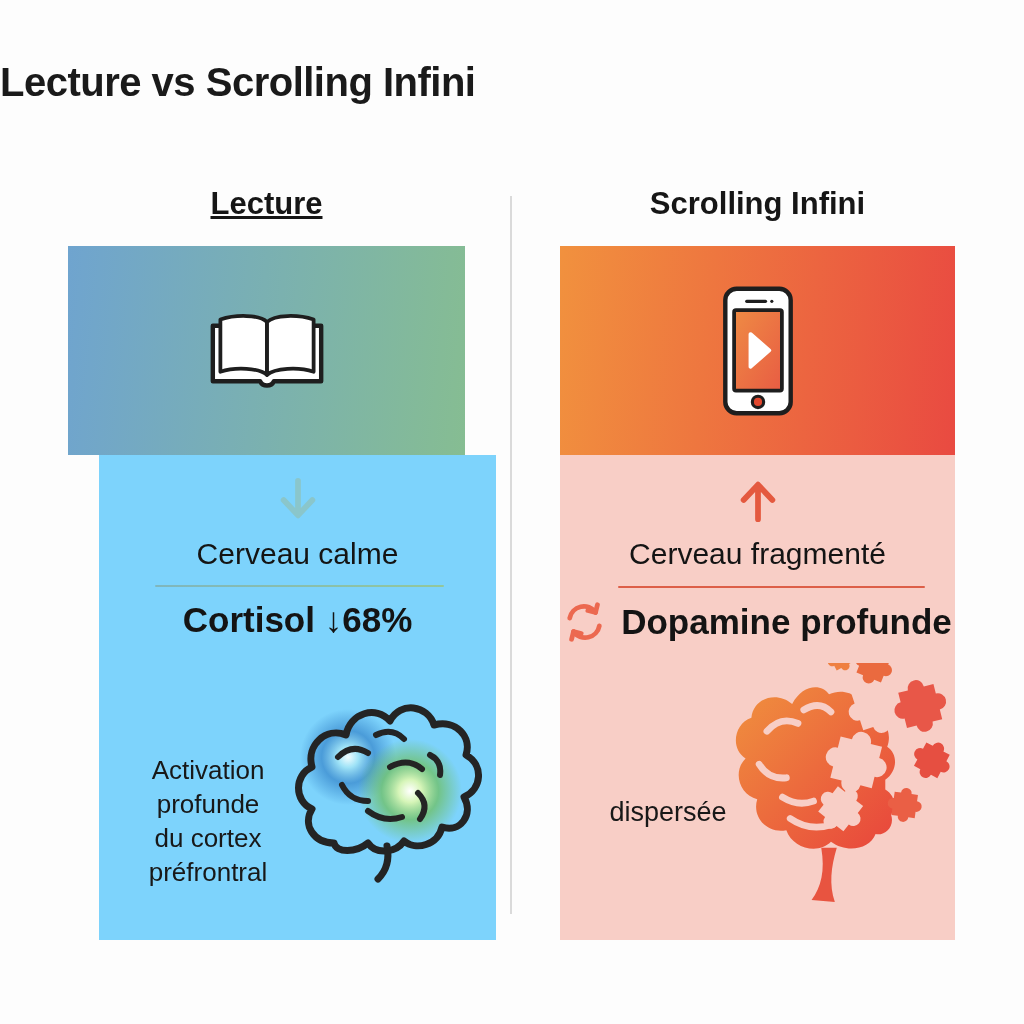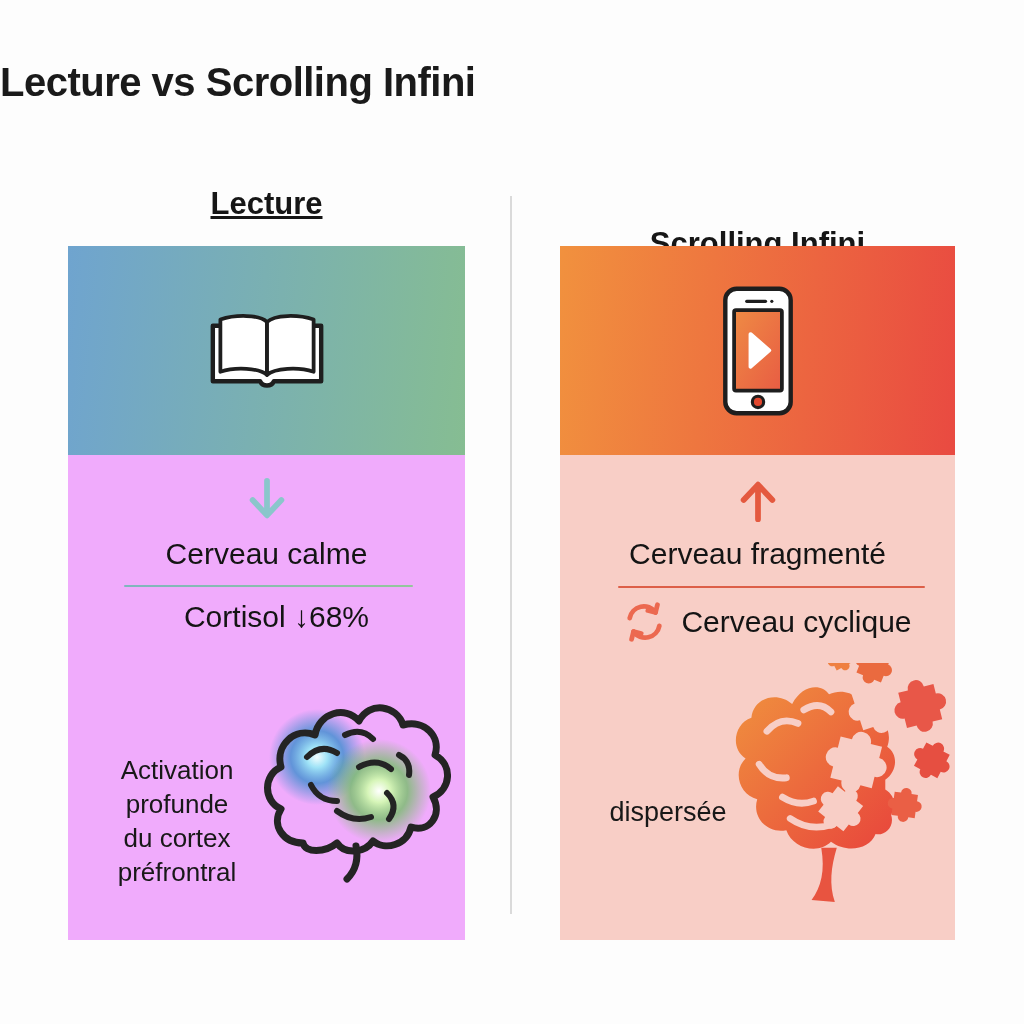--- a/index.html
+++ b/index.html
@@ -2,39 +2,39 @@
 <html><head>
 <meta charset="utf-8">
 <style>
   html,body{margin:0;padding:0;background:#ffffff;width:1024px;height:1024px;overflow:hidden;
     font-family:"Liberation Sans", sans-serif;-webkit-font-smoothing:antialiased;}
   .stage{position:relative;width:1024px;height:1024px;background:#fdfdfd;}
   .title{position:absolute;top:60px;left:0;width:1024px;
     font-size:40px;font-weight:700;color:#1a1a1a;letter-spacing:-0.5px;}
   .col-heading{position:absolute;top:186px;text-align:center;font-size:31px;font-weight:700;color:#161616;}
   .col-heading.left{left:68px;width:397px;text-decoration:underline;}
-  .col-heading.right{left:560px;width:395px;margin-top:40px;}
+  .col-heading.right{left:560px;width:395px;}
   .divider{position:absolute;left:510px;top:196px;width:2px;height:718px;background:#dadada;}
   .card{position:absolute;top:246px;height:694px;}
   .card.left{left:68px;width:397px;}
   .card.right{left:560px;width:395px;}
   .card-head{position:relative;width:100%;height:209px;display:flex;align-items:center;justify-content:center;}
   .card.left  .card-head{background:linear-gradient(96deg,#6fa4cf 0%,#86bd92 100%);}
   .card.right .card-head{background:linear-gradient(96deg,#f1913e 0%,#e94a41 100%);}
   .card-body{position:relative;width:100%;height:485px;}
-  .card.left  .card-body{background:#f0abfc;}
+  .card.left  .card-body{background:#7dd3fc;margin-left:31px;}
   .card.right .card-body{background:#f8cec6;}
   .arrow-wrap{position:absolute;top:20px;left:0;width:100%;display:flex;justify-content:center;}
   .state-label{position:absolute;top:82px;left:0;width:100%;text-align:center;
     font-size:30px;font-weight:400;color:#141414;}
   .sep{position:absolute;height:2px;border-radius:1px;}
   .card.left  .sep{top:130px;left:56px;right:52px;background:linear-gradient(90deg,#7fb6bd,#93c79b);}
   .card.right .sep{top:131px;left:58px;right:30px;background:#dd5f48;}
-  .metric{position:absolute;top:145px;left:10px;width:100%;display:flex;align-items:center;
-    justify-content:center;gap:14px;font-size:30px;font-weight:400;color:#141414;}
+  .metric{position:absolute;top:145px;left:0;width:100%;display:flex;align-items:center;
+    justify-content:center;gap:14px;font-size:35px;font-weight:700;color:#141414;}
   .bottom-text{position:absolute;text-align:center;font-weight:400;color:#181818;}
   .card.left  .bottom-text{left:28px;top:298px;width:162px;font-size:26px;line-height:34px;}
   .card.right .bottom-text{left:22px;top:338px;width:172px;font-size:27px;line-height:38px;}
   .brain-left{position:absolute;left:185px;top:238px;}
   .brain-right{position:absolute;left:172px;top:208px;}
   svg{display:block;}
 </style>
 </head>
 <body>
 
@@ -137,21 +137,21 @@
       <div class="sep"></div>
       <div class="metric">
         <svg width="44" height="44" viewBox="0 0 46 46">
           <g fill="none" stroke="#ec6950" stroke-width="5" stroke-linecap="round" stroke-linejoin="round">
             <path d="M7 19 A 15 15 0 0 1 34 13"></path>
             <path d="M34 13 l2 -8 M34 13 l-8 -2"></path>
             <path d="M38 27 A 15 15 0 0 1 11 33"></path>
             <path d="M11 33 l-2 8 M11 33 l8 2"></path>
           </g>
         </svg>
-        <span>Cerveau cyclique</span>
+        <span>Dopamine profunde</span>
       </div>
 
       <div class="bottom-text">
         <div>dispersée</div>
       </div>
 
       <div class="brain-right">
         <svg width="228" height="248" viewBox="0 0 235 255">
           <defs>
             <linearGradient id="gRed" x1="0" y1="0" x2="1" y2="1">

